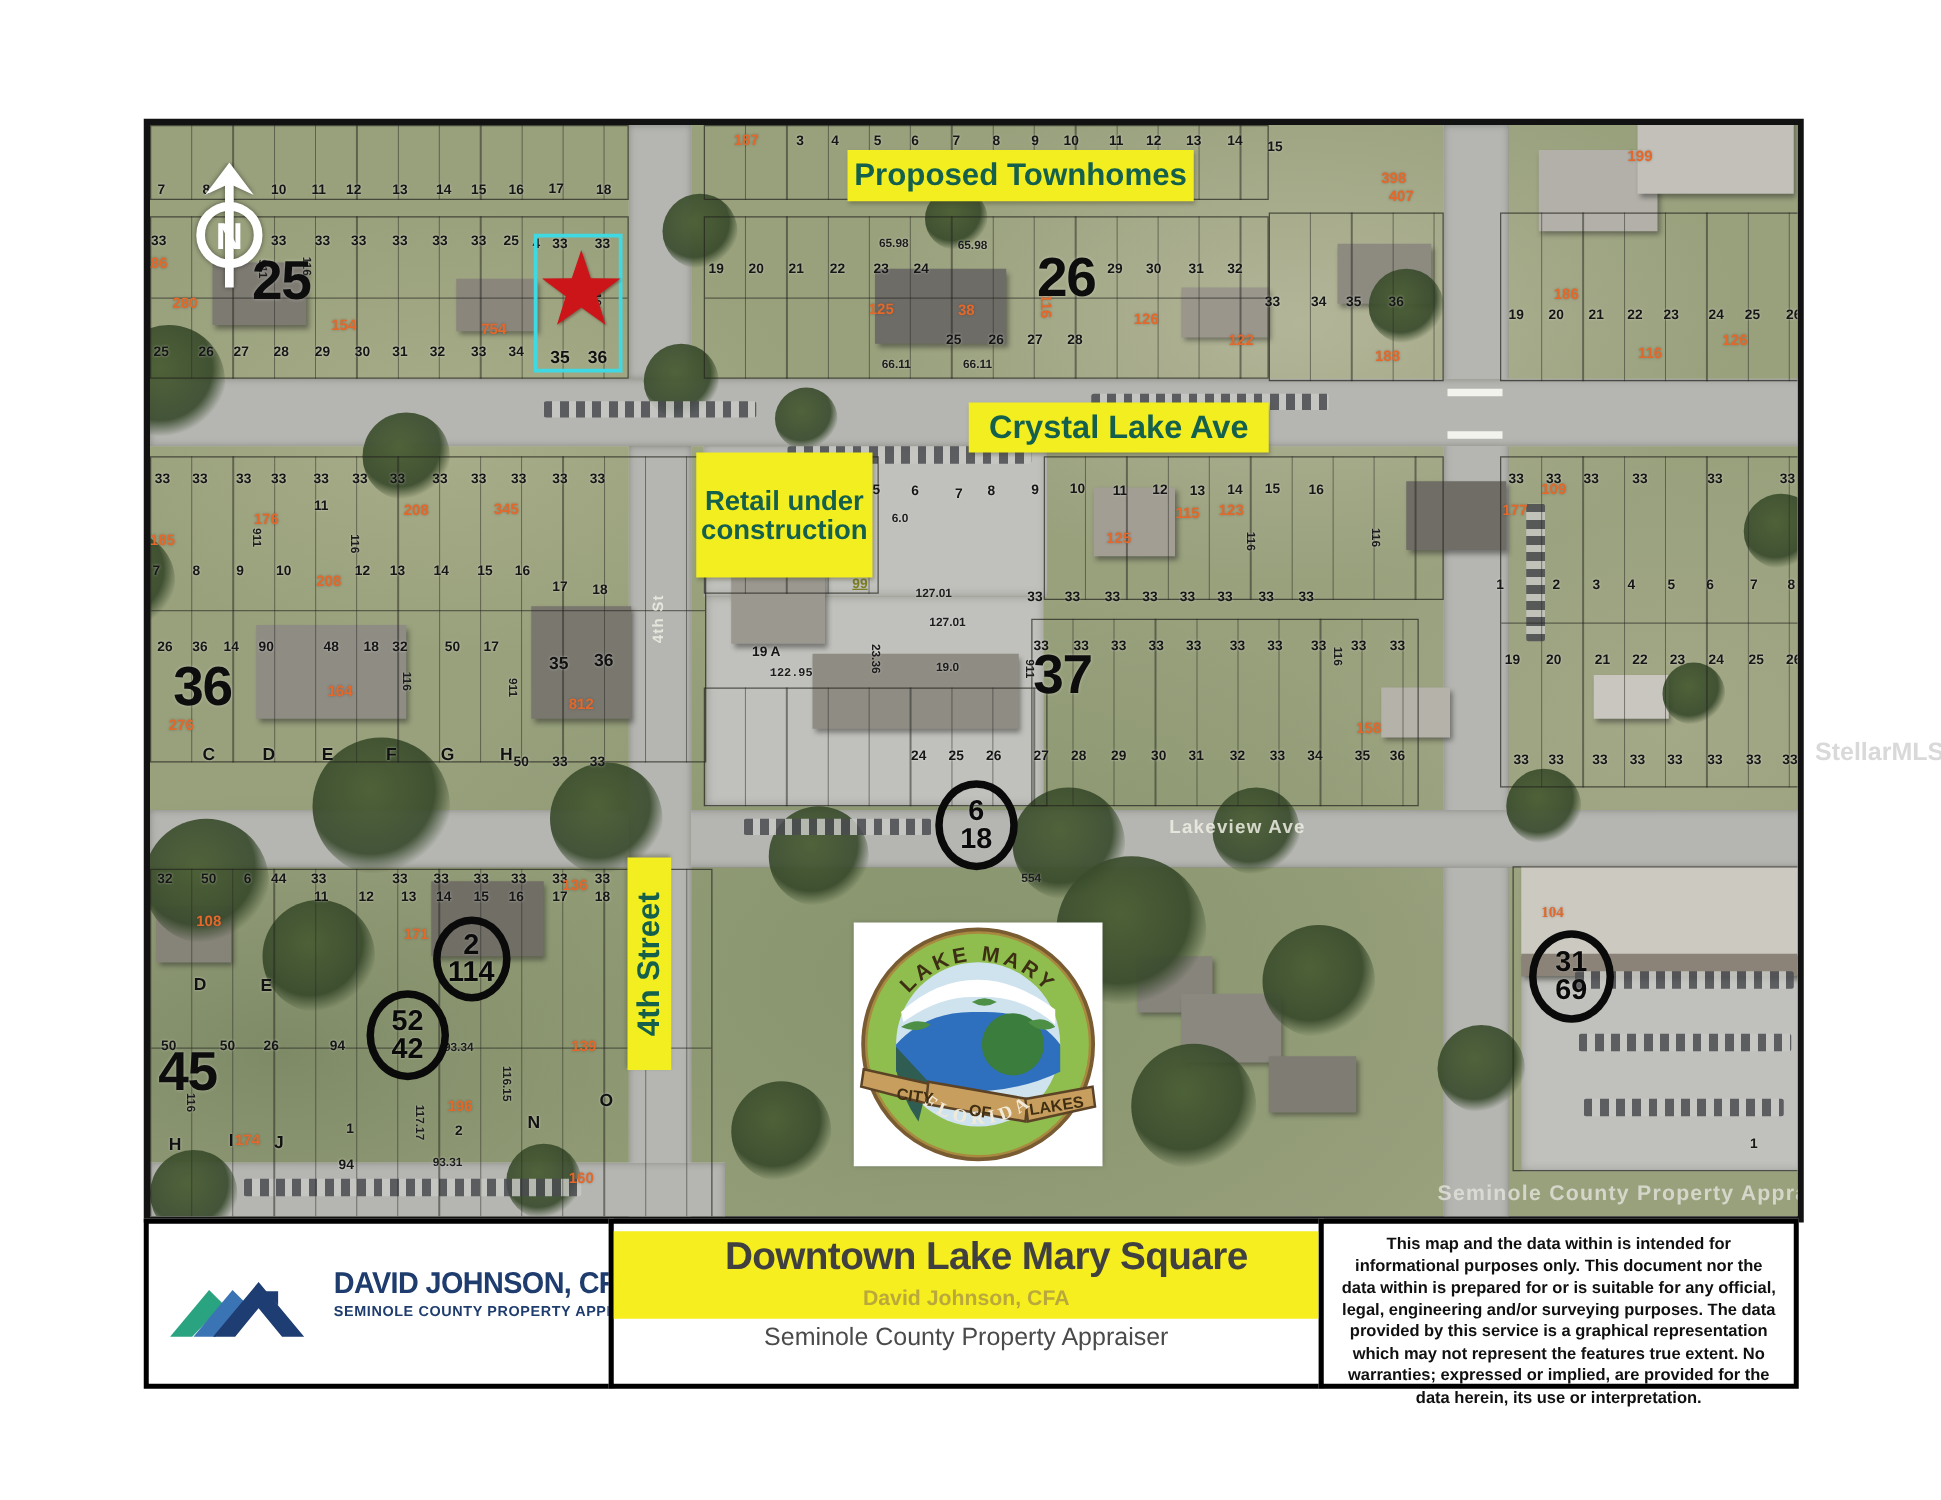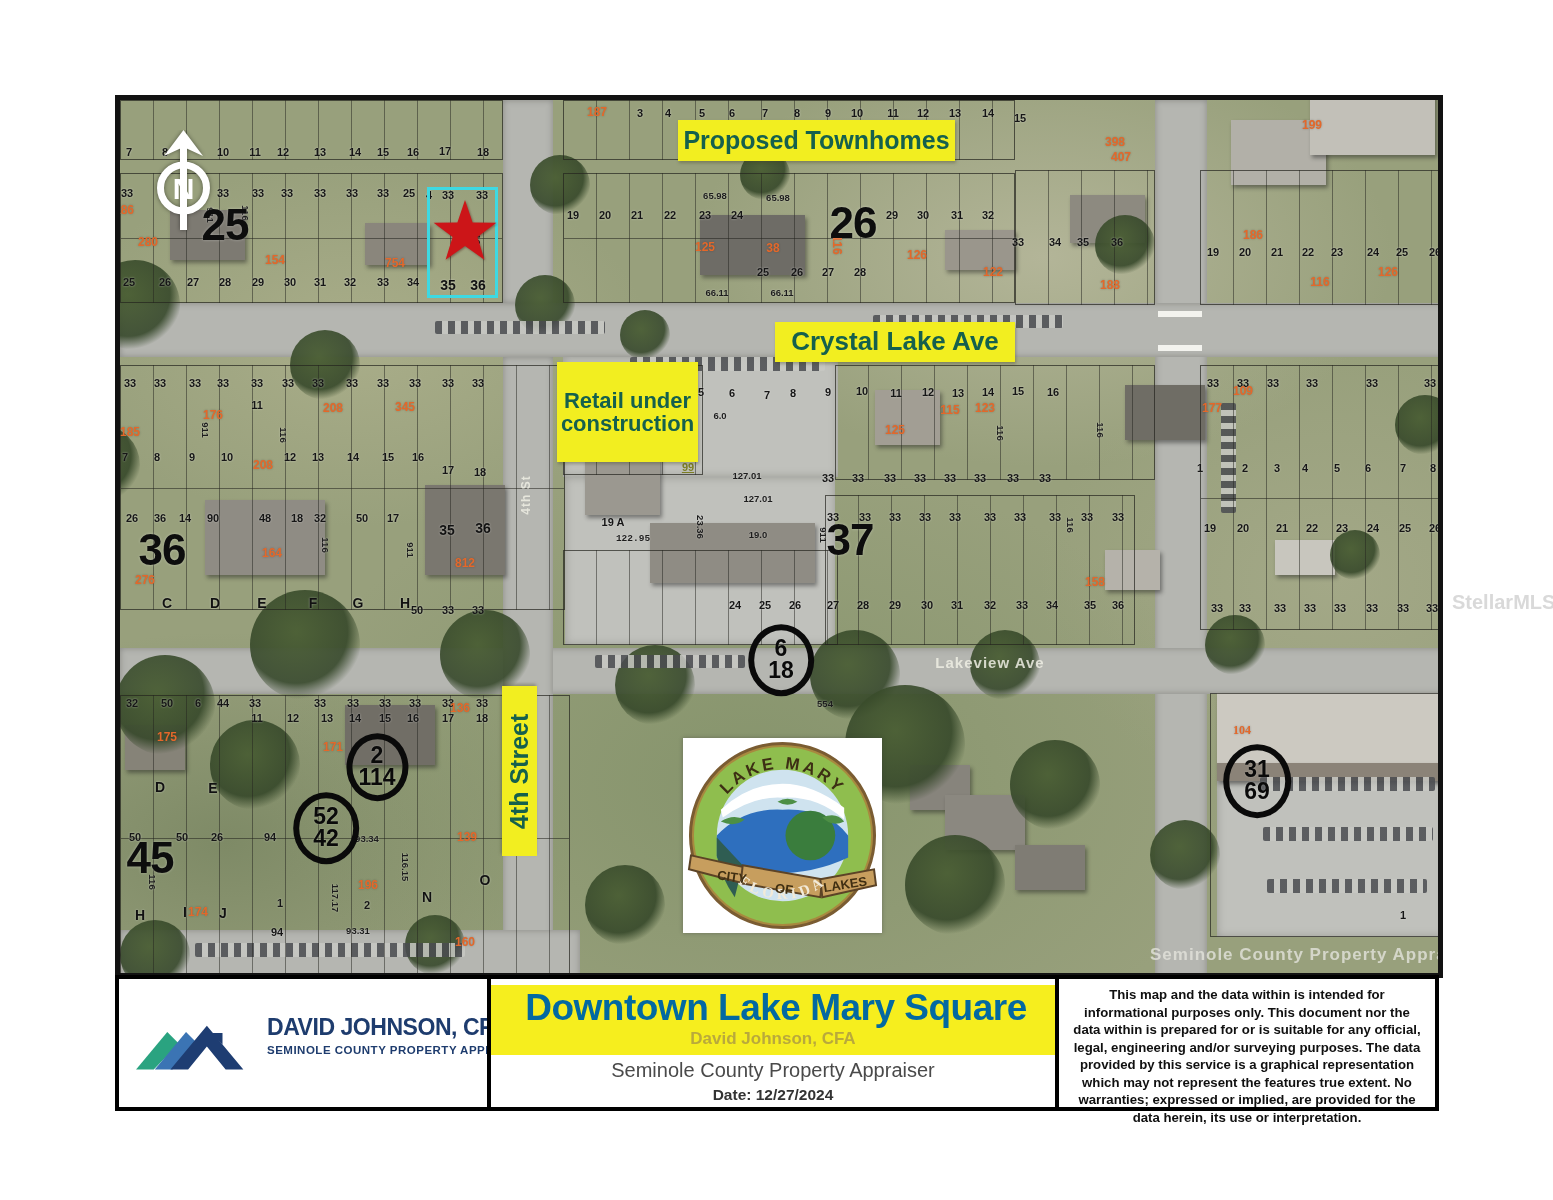--- a/index.html
+++ b/index.html
@@ -62,22 +62,22 @@
   #footer-bar{position:absolute;left:115px;top:975px;width:1328px;height:136px;display:flex;z-index:50;}
   .fbox{border:4px solid #000;box-sizing:border-box;background:#fff;position:relative;height:136px;}
   #fbox-left{width:376px;}
   #fbox-center{width:572px;margin-left:-4px;}
   #fbox-right{width:384px;margin-left:-4px;}
   #logo-svg{position:absolute;left:16px;top:26px;}
   #logo-text{position:absolute;left:148px;top:34px;width:215px;color:#1e3c6e;}
   #logo-title{font-size:24px;font-weight:800;letter-spacing:-.5px;white-space:nowrap;transform:scaleX(.96);transform-origin:left;}
   #logo-sub{font-size:11.5px;font-weight:800;letter-spacing:.5px;margin-top:3px;white-space:nowrap;}
   #center-highlight{position:absolute;left:0;top:6px;width:100%;height:70px;background:#f6ee1e;}
-  #center-title{position:absolute;left:3px;top:8px;width:100%;text-align:center;
-    font-size:37px;font-weight:800;color:#0369a1;letter-spacing:-.5px;}
+  #center-title{position:absolute;left:16px;top:8px;width:100%;text-align:center;
+    font-size:31px;font-weight:800;color:#404040;letter-spacing:-.5px;}
   #center-byline{position:absolute;left:0;top:50px;width:100%;text-align:center;
     font-size:17px;font-weight:600;color:#b9a93c;}
   #center-agency{position:absolute;left:0;top:80px;width:100%;text-align:center;
     font-size:20px;font-weight:500;color:#4a4a4a;}
   #center-date{position:absolute;left:0;top:107px;width:100%;text-align:center;
     font-size:15.5px;font-weight:600;color:#333;}
   #disclaimer{position:absolute;inset:0;padding:7px 12px;font-size:13.2px;line-height:1.33;
     font-weight:600;color:#101010;text-align:center;}
   #stellar{position:absolute;left:1452px;top:591px;font-size:20px;font-weight:600;color:#d9d9d9;z-index:5;}
 </style>
@@ -434,21 +434,21 @@
         <span class="pl pl-k" style="left: 328px; top: 603px;">33</span>
         <span class="pl pl-k" style="left: 362px; top: 603px;">33</span>
         <span class="pl pl-k" style="left: 137px; top: 618px;">11</span>
         <span class="pl pl-k" style="left: 173px; top: 618px;">12</span>
         <span class="pl pl-k" style="left: 207px; top: 618px;">13</span>
         <span class="pl pl-k" style="left: 235px; top: 618px;">14</span>
         <span class="pl pl-k" style="left: 265px; top: 618px;">15</span>
         <span class="pl pl-k" style="left: 293px; top: 618px;">16</span>
         <span class="pl pl-k" style="left: 328px; top: 618px;">17</span>
         <span class="pl pl-k" style="left: 362px; top: 618px;">18</span>
-        <span class="pl pl-o" style="left: 47px; top: 637px;">175</span>
+        <span class="pl pl-o" style="left: 47px; top: 637px;">108</span>
         <span class="pl pl-o" style="left: 213px; top: 647px;">171</span>
         <span class="pl pl-o" style="left: 340px; top: 608px;">136</span>
         <span class="pl pl-K" style="left: 40px; top: 687px;">D</span>
         <span class="pl pl-K" style="left: 93px; top: 688px;">E</span>
         <span class="pl pl-k" style="left: 15px; top: 737px;">50</span>
         <span class="pl pl-k" style="left: 62px; top: 737px;">50</span>
         <span class="pl pl-k" style="left: 97px; top: 737px;">26</span>
         <span class="pl pl-k" style="left: 150px; top: 737px;">94</span>
         <span class="pl pl-d" style="left: 247px; top: 738px;">93.34</span>
         <span class="pl pl-o" style="left: 347px; top: 737px;">139</span>
@@ -567,21 +567,20 @@
       <div id="logo-text">
         <div id="logo-title">DAVID JOHNSON, CFA</div>
         <div id="logo-sub">SEMINOLE COUNTY PROPERTY APPRAISER</div>
       </div>
     </div>
     <div class="fbox" id="fbox-center">
       <div id="center-highlight"></div>
       <div id="center-title">Downtown Lake Mary Square</div>
       <div id="center-byline">David Johnson, CFA</div>
       <div id="center-agency">Seminole County Property Appraiser</div>
-      <div id="center-date">Date: 12/27/2024</div>
     </div>
     <div class="fbox" id="fbox-right">
       <div id="disclaimer">This map and the data within is intended for informational purposes only. This document nor the data within is prepared for or is suitable for any official, legal, engineering and/or surveying purposes. The data provided by this service is a graphical representation which may not represent the features true extent. No warranties; expressed or implied, are provided for the data herein, its use or interpretation.</div>
     </div>
   </div>
 
   <div id="stellar">StellarMLS</div>
 </div>
 
 </body></html>

